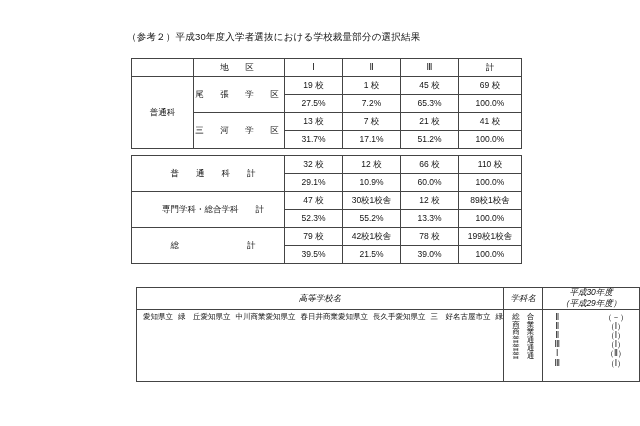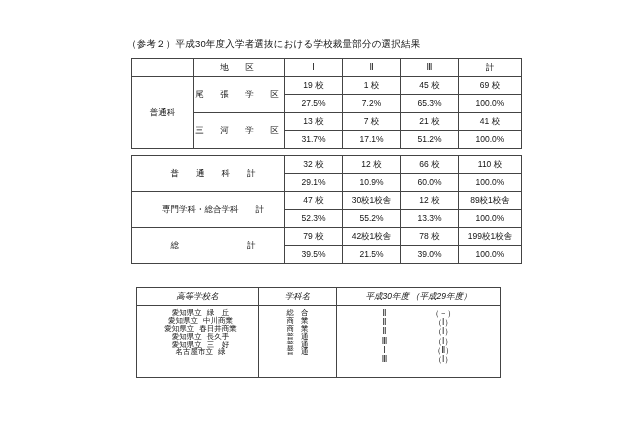--- a/index.html
+++ b/index.html
@@ -21,21 +21,21 @@
     width: 640px;
     height: 426px;
   }
   .section-title {
     position: absolute;
     font-size: 9.5px;
     letter-spacing: 0.2px;
     color: #111;
     white-space: nowrap;
   }
-  #title-sanko2 { left: 127px; top: 38px; }
+  #title-sanko2 { left: 127px; top: 31px; }
   #title-sanko3 { left: 127px; top: 271px; }
 
   table.grid {
     position: absolute;
     border-collapse: collapse;
     table-layout: fixed;
     font-size: 8.5px;
     color: #111;
     background: #fff;
   }
@@ -81,22 +81,22 @@
   #table-changed-schools col.s1 { width: 78px; }
   #table-changed-schools col.s2 { width: 164px; }
   #table-changed-schools th { height: 17px; font-style: italic; }
   #table-changed-schools td.body-cell {
     height: 68px;
     vertical-align: top;
     padding: 3px 0 0 0;
   }
   .vertical-stack {
     display: flex;
-    flex-direction: column;
-    align-items: center;
+    flex-direction: row;
+    align-items: flex-start;
     line-height: 1.05;
     font-size: 7.5px;
     padding-left: 6px;
   }
   .vertical-stack .row-line { white-space: nowrap; }
   .vertical-stack .row-line .prefix { display: inline-block; }
   .vertical-stack .row-line .nm { display: inline-block; padding-left: 5px; }
 
   .dept-columns {
     display: flex;
@@ -114,21 +114,21 @@
     justify-content: center;
     gap: 44px;
     font-size: 8px;
     line-height: 1.15;
   }
   .year-col { display: flex; flex-direction: column; align-items: center; }
   .year-col .yv { white-space: nowrap; }
 
   .hdr-two {
     display: flex;
-    flex-direction: row;
+    flex-direction: column;
     justify-content: center;
     gap: 2px;
   }
 </style>
 </head>
 <body>
 
 <div class="page">
 
   <div class="section-title" id="title-sanko2">（参考２）平成30年度入学者選抜における学校裁量部分の選択結果</div>

